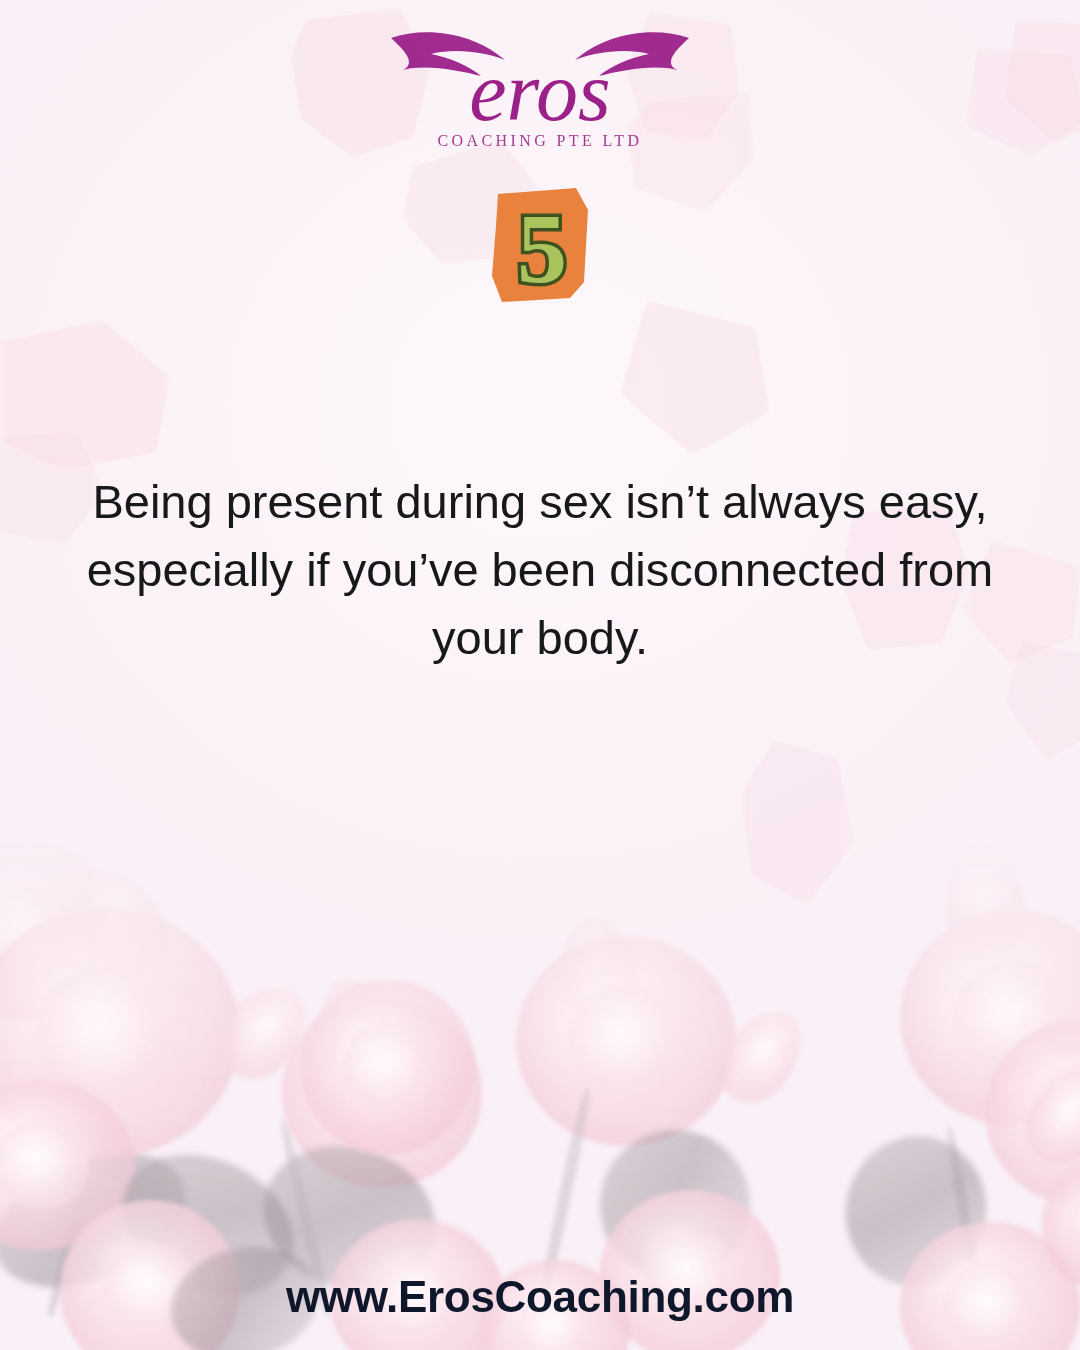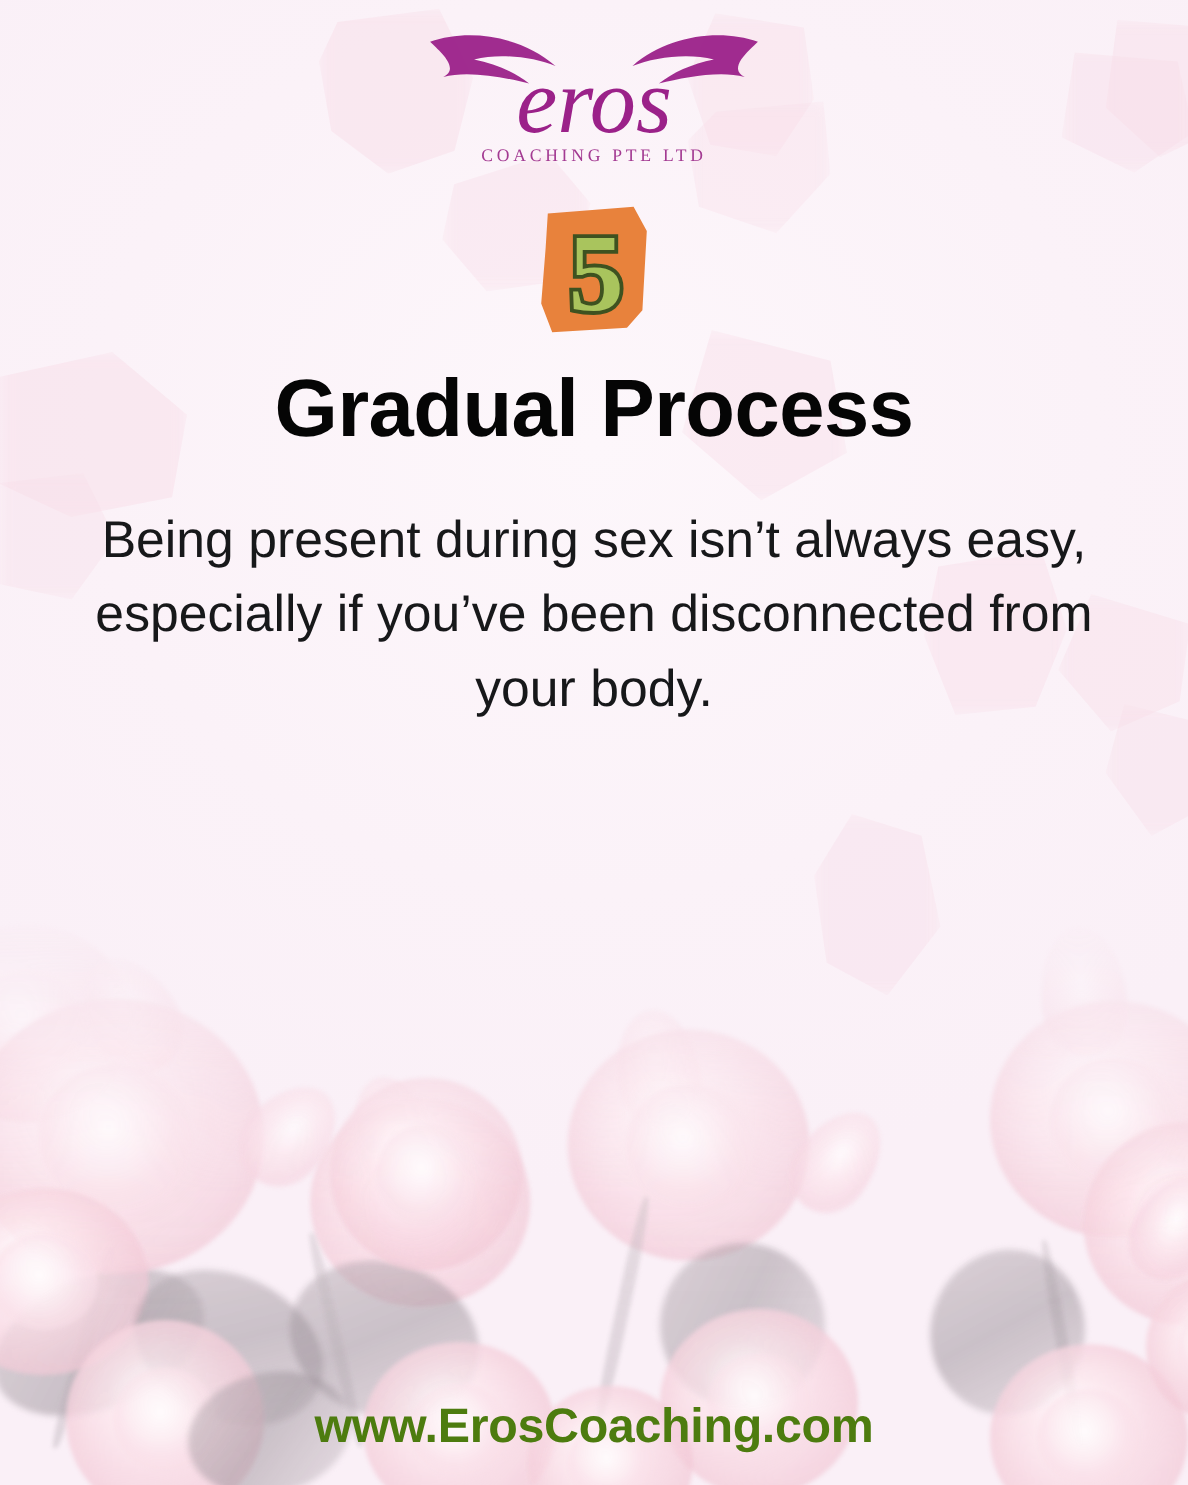--- a/index.html
+++ b/index.html
@@ -218,32 +218,32 @@
     top: 452px;
     left: 58px;
     width: 964px;
     text-align: center;
     color: #17181a;
     font-size: 47px;
     line-height: 68px;
     font-weight: 400;
     font-family: "Liberation Sans", sans-serif;
   }
-  .body-copy p { margin: 4px; }
+  .body-copy p { margin: 16px; }
   .body-copy .spacer { height: 68px; }
 
   
   .footer {
     position: absolute;
     bottom: 28px;
     left: 0; right: 0;
     text-align: center;
     font-size: 44px;
     font-weight: 700;
-    color: #4d7c0f;
+    color: #0f172a;
     letter-spacing: -0.3px;
     font-family: "Liberation Sans", sans-serif;
   }
 </style>
 </head>
 <body>
 
 <div class="bg-root">
   <div class="bg-base"></div>
 
@@ -316,21 +316,20 @@
     </svg>
   </div>
 
   <div class="badge">
     <svg viewBox="0 0 112 118" xmlns="http://www.w3.org/2000/svg" aria-hidden="true">
       <polygon points="14,8 92,2 104,24 100,96 86,112 18,116 8,90 12,40" fill="#E8823C"></polygon>
       <text x="58" y="96" text-anchor="middle" font-family="'Liberation Serif', serif" font-size="100" font-weight="700" fill="#A9C45D" stroke="#3E5220" stroke-width="7" paint-order="stroke fill">5</text>
     </svg>
   </div>
 
-  <h1 class="headline">Gradual Process</h1>
 
   <div class="body-copy">
     <p>Being present during sex isn’t always easy, especially if you’ve been disconnected from your body.</p>
     <div class="spacer"></div>
   </div>
 
   <div class="footer">www.ErosCoaching.com</div>
 
 </div>
 

